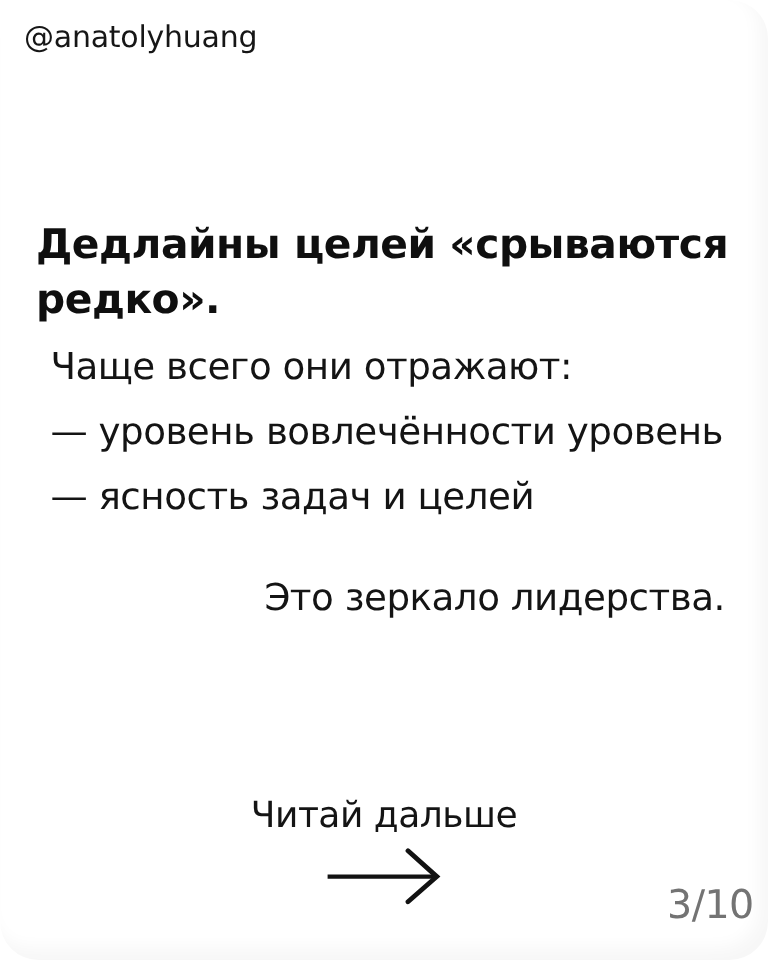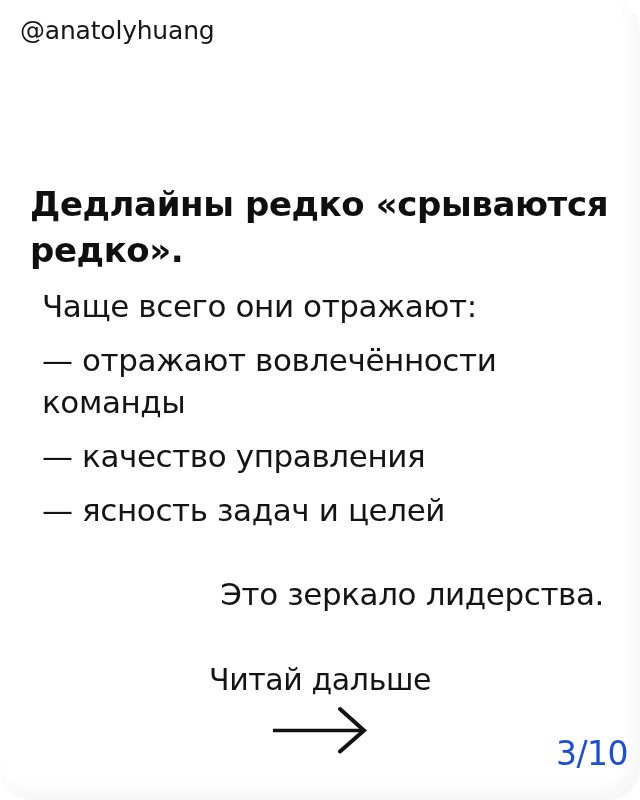--- a/index.html
+++ b/index.html
@@ -72,38 +72,37 @@
   .cta-arrow {
     margin-top: 8px;
     display: inline-block;
   }
   .page-indicator {
     position: absolute;
     right: 12px;
     top: 734px;
     font-size: 33px;
     letter-spacing: -0.5px;
-    color: #1d4ed8;
+    color: #737373;
   }
 </style>
 </head>
 <body>
 
 <div class="slide">
 
   <div class="handle">@anatolyhuang</div>
 
   <div class="content">
     <h1 class="heading">
-      <span class="hline">Дедлайны редко «срываются</span>
+      <span class="hline">Дедлайны целей «срываются</span>
       <span class="hline">редко».</span>
     </h1>
     <p class="body-line">Чаще всего они отражают:</p>
-    <p class="body-line">— отражают вовлечённости команды</p>
-    <p class="body-line">— качество управления</p>
+    <p class="body-line">— уровень вовлечённости уровень</p>
     <p class="body-line">— ясность задач и целей</p>
     <p class="body-line closing">Это зеркало лидерства.</p>
   </div>
 
   <div class="cta">
     <div class="cta-label">Читай дальше</div>
     <span class="cta-arrow">
       <svg width="98" height="48" viewBox="0 0 98 48" fill="none" xmlns="http://www.w3.org/2000/svg">
         <path d="M2 24.5 L90 24.5" stroke="#121212" stroke-width="3.6" stroke-linecap="butt"></path>
         <path d="M69 3 L93 24.5 L69 45.5" stroke="#121212" stroke-width="4" stroke-linecap="round" stroke-linejoin="miter" fill="none"></path>

